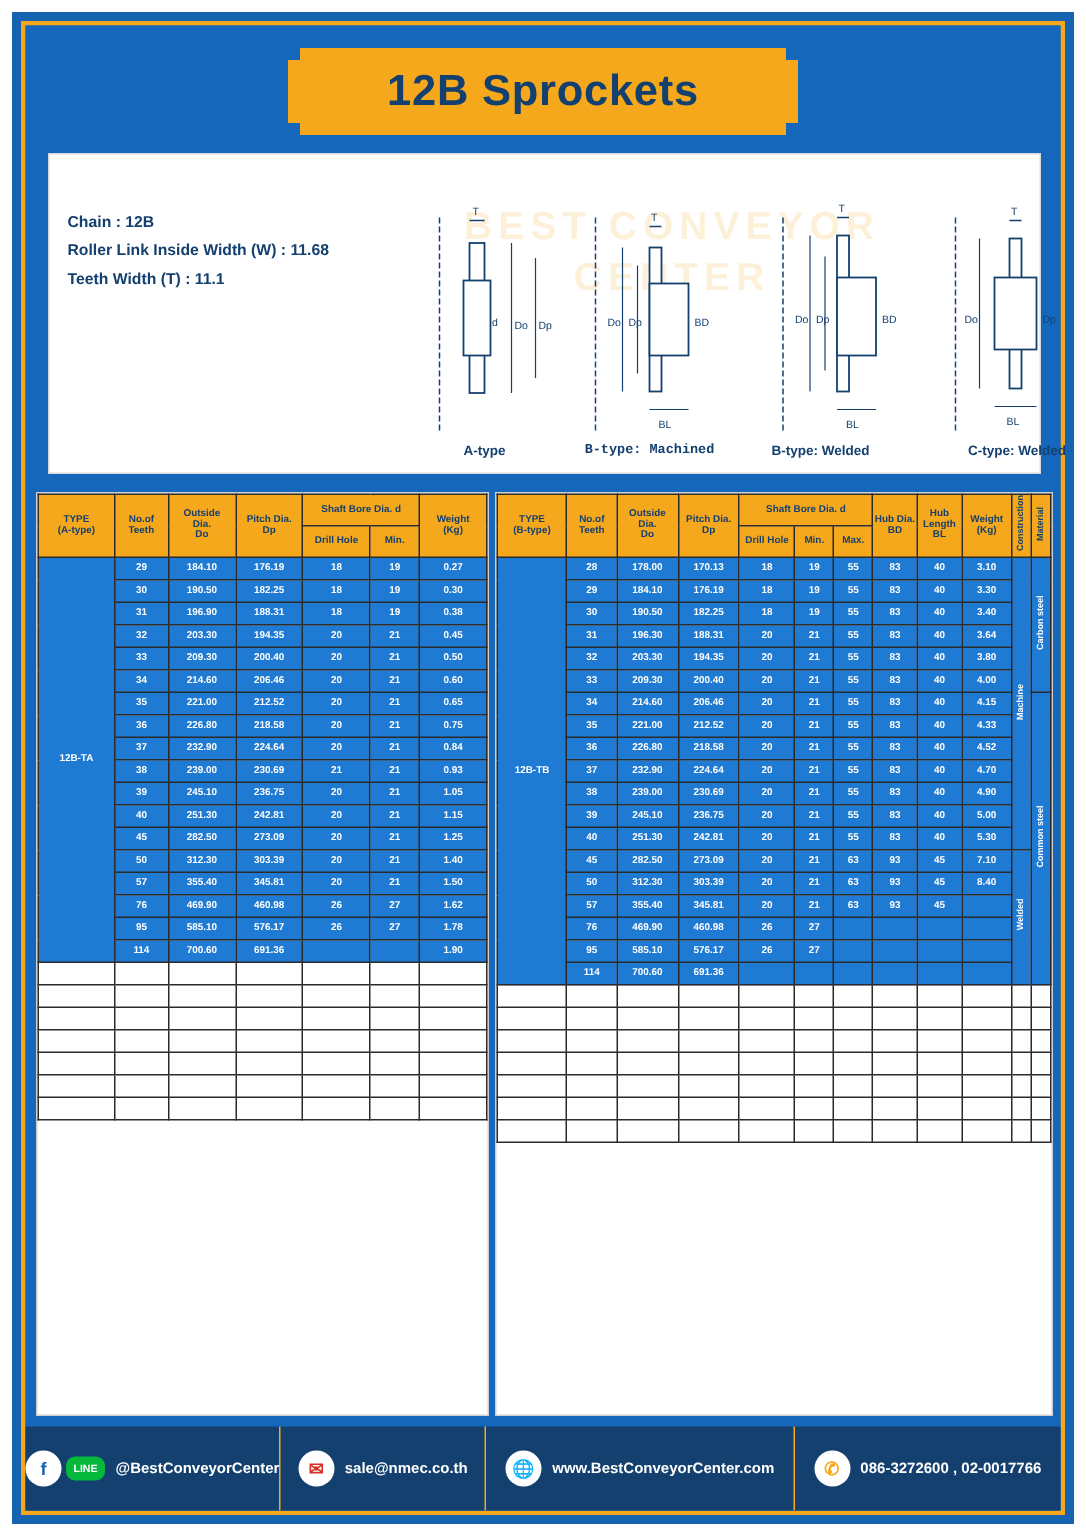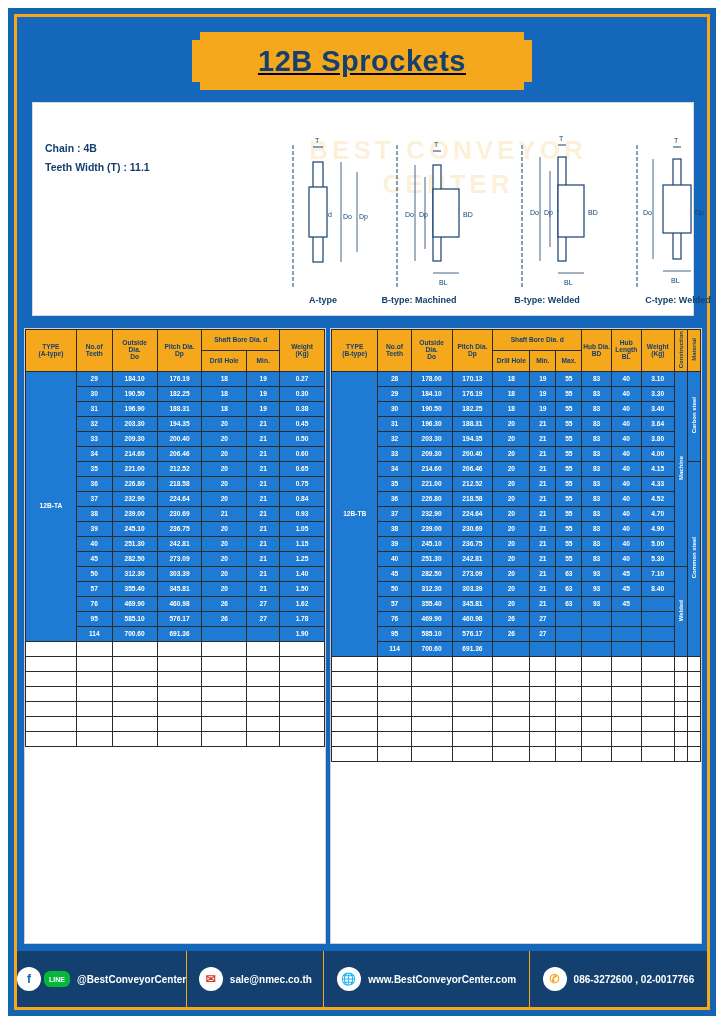--- a/index.html
+++ b/index.html
@@ -29,21 +29,21 @@
   }
   .inner-blue{
     position:absolute;left:17px;top:17px;right:17px;bottom:17px;
     background:#1567bb;
   }
 
   
   .title-wrap{
     position:absolute;left:200px;top:32px;width:324px;height:58px;
     background:#f5a81c;
-    display:flex;align-items:center;justify-content:center;text-decoration:underline;
+    display:flex;align-items:center;justify-content:center;
   }
   .title-wrap:before{
     content:"";position:absolute;left:-8px;top:8px;width:8px;height:42px;background:#f5a81c;
   }
   .title-wrap:after{
     content:"";position:absolute;right:-8px;top:8px;width:8px;height:42px;background:#f5a81c;
   }
   .title-text{
     font-size:29px;font-weight:bold;color:#14406f;letter-spacing:.5px;
   }
@@ -143,21 +143,22 @@
   <div class="blue-frame"></div>
   <div class="yellow-frame"></div>
   <div class="inner-blue"></div>
 
   <div class="title-wrap">
     <div class="title-text">12B Sprockets</div>
   </div>
 
   <div class="spec-panel">
     <div class="spec-list">
-      <div>Chain :  4B</div>
+      <div>Chain :  12B</div>
+      <div>Roller Link Inside Width (W) : 11.68</div>
       <div>Teeth Width (T) :  11.1</div>
     </div>
 
     <div class="wm">BEST CONVEYOR CENTER</div>
 
     <div class="draw-area">
 
       <svg width="110" height="175" style="position:absolute;left:10px;top:18px;">
         <line x1="20" y1="18" x2="20" y2="160" stroke="#14406f" stroke-width="1" stroke-dasharray="4,2"></line>
         <rect x="40" y="35" width="10" height="100" fill="#ffffff" stroke="#14406f" stroke-width="1.2"></rect>
@@ -179,21 +180,21 @@
         <line x1="50" y1="24" x2="58" y2="24" stroke="#14406f" stroke-width="1"></line>
         <text x="51" y="20" font-size="7" fill="#14406f">T</text>
         <line x1="32" y1="38" x2="32" y2="134" stroke="#14406f" stroke-width=".8"></line>
         <text x="22" y="90" font-size="7" fill="#14406f">Do</text>
         <line x1="42" y1="50" x2="42" y2="122" stroke="#14406f" stroke-width=".8"></line>
         <text x="36" y="90" font-size="7" fill="#14406f">Dp</text>
         <text x="80" y="90" font-size="7" fill="#14406f">BD</text>
         <line x1="50" y1="146" x2="76" y2="146" stroke="#14406f" stroke-width=".8"></line>
         <text x="56" y="158" font-size="7" fill="#14406f">BL</text>
       </svg>
-      <div class="draw-caption" style="left:96px;">B-type: Machined</div>
+      <div class="draw-caption" style="left:110px;font-family:Liberation Mono, monospace;">B-type: Machined</div>
 
       <svg width="130" height="175" style="position:absolute;left:245px;top:18px;">
         <line x1="14" y1="18" x2="14" y2="160" stroke="#14406f" stroke-width="1" stroke-dasharray="4,2"></line>
         <rect x="50" y="30" width="8" height="104" fill="#ffffff" stroke="#14406f" stroke-width="1.2"></rect>
         <rect x="50" y="58" width="26" height="52" fill="#ffffff" stroke="#14406f" stroke-width="1.2"></rect>
         <line x1="50" y1="18" x2="58" y2="18" stroke="#14406f" stroke-width="1"></line>
         <text x="51" y="14" font-size="7" fill="#14406f">T</text>
         <line x1="32" y1="30" x2="32" y2="134" stroke="#14406f" stroke-width=".8"></line>
         <text x="22" y="88" font-size="7" fill="#14406f">Do</text>
         <line x1="42" y1="44" x2="42" y2="120" stroke="#14406f" stroke-width=".8"></line>

